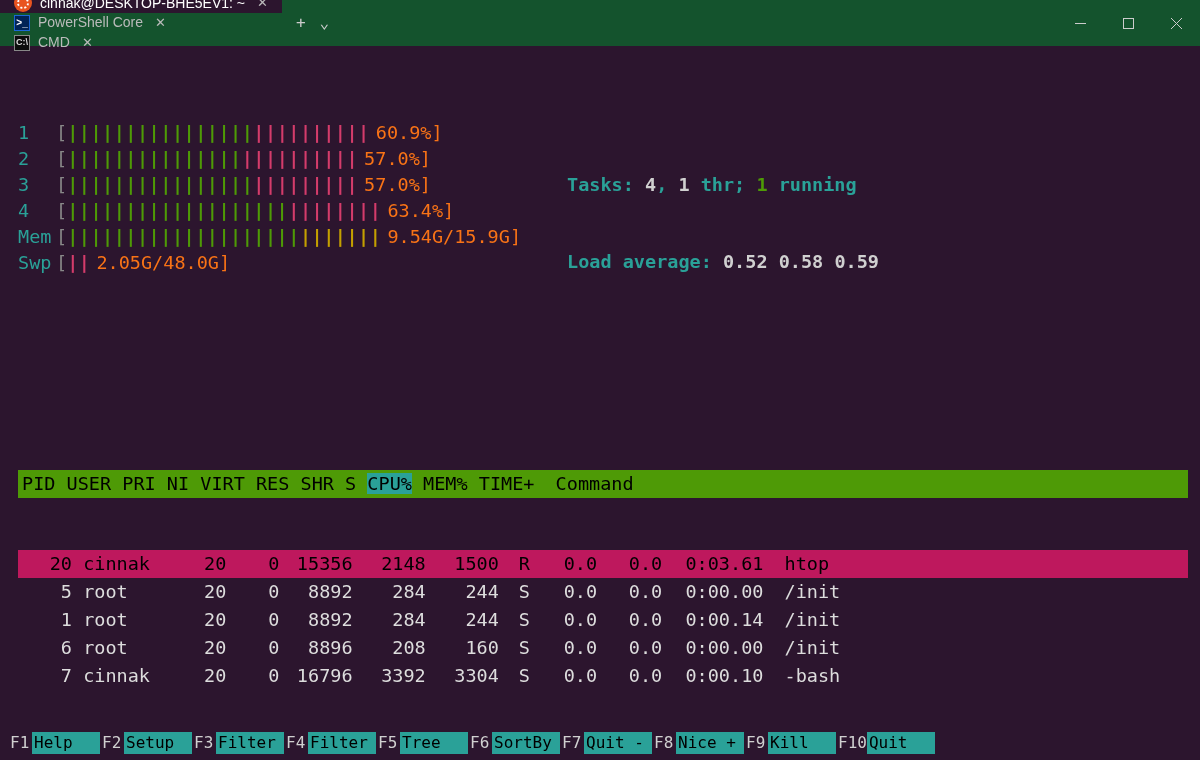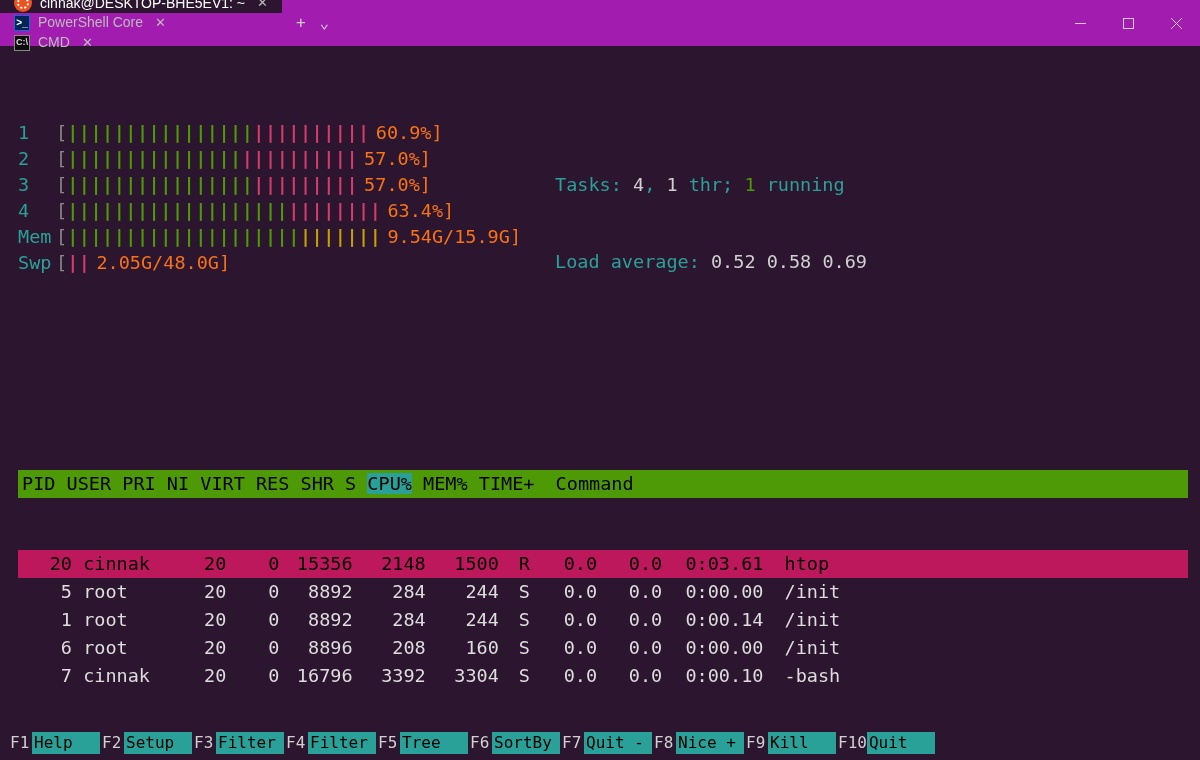--- a/index.html
+++ b/index.html
@@ -8,21 +8,21 @@
     height: 760px;
     background: #2c152e;
     font-family: 'Consolas', 'DejaVu Sans Mono', monospace;
     font-size: 18.5px;
     line-height: 1.4;
     overflow: hidden;
     position: relative;
   }
   .titlebar {
     height: 46px;
-    background: #a21caf;
+    background: #14532d;
     display: flex;
     align-items: center;
     color: #ccc;
     user-select: none;
   }
   .tab {
     display: flex;
     align-items: center;
     gap: 8px;
     padding: 0 14px;
@@ -68,21 +68,21 @@
   .meters-col { display:flex; flex-direction:column; }
   .meter-line { display:flex; align-items:baseline; height:26px; }
   .meter-label { color:#2aa198; width:38px; display:inline-block; }
   .meter-br { color:#888; }
   .bars { display:inline-block; letter-spacing:0.5px; font-weight:bold; }
   .bar.g { color:#4e9a06; }
   .bar.r { color:#d43c6b; }
   .bar.y { color:#c4a000; }
   .meter-val { color:#f97316; padding-left:6px; }
 
-  .side-col { color:#2aa198; margin-left:28px; }
+  .side-col { color:#2aa198; margin-left:40px;font-weight:bold; }
   .side-col .w { color:#d0d0d0; }
   .side-col .g { color:#4e9a06; }
 
   .proc-table { margin-top:14px; }
   .proc-header { background:#4e9a06; color:#000; padding:1px 0 1px 4px; font-weight:normal; width:1170px; }
   .proc-header .sort { background:#2aa198; }
   .proc-row { padding:1px 0 1px 4px; }
   .proc-row.sel { background:#be185d; color:#000; width:1170px; }
   .proc-row .col { display:inline-block; }
   .c-pid{width:50px;text-align:right;} .c-user{width:86px;} .c-pri{width:46px;text-align:right;}
@@ -142,21 +142,21 @@
         </svg>
     </div>
   </div>
 </div>
 
 <div class="terminal">
   <div class="terminal-flex">
     <div class="meters-col" id="meters-col"><div class="meter-line"><span class="meter-label">1</span><span class="meter-br">[</span><span class="bars"><span class="bar g">||||||||||||||||</span><span class="bar r">||||||||||</span></span>     <span class="meter-val">60.9%]</span></div><div class="meter-line"><span class="meter-label">2</span><span class="meter-br">[</span><span class="bars"><span class="bar g">|||||||||||||||</span><span class="bar r">||||||||||</span></span>      <span class="meter-val">57.0%]</span></div><div class="meter-line"><span class="meter-label">3</span><span class="meter-br">[</span><span class="bars"><span class="bar g">||||||||||||||||</span><span class="bar r">|||||||||</span></span>      <span class="meter-val">57.0%]</span></div><div class="meter-line"><span class="meter-label">4</span><span class="meter-br">[</span><span class="bars"><span class="bar g">|||||||||||||||||||</span><span class="bar r">||||||||</span></span>    <span class="meter-val">63.4%]</span></div><div class="meter-line"><span class="meter-label">Mem</span><span class="meter-br">[</span><span class="bars"><span class="bar g">||||||||||||||||||||</span><span class="bar y">|||||||</span></span><span class="meter-val">9.54G/15.9G]</span></div><div class="meter-line"><span class="meter-label">Swp</span><span class="meter-br">[</span><span class="bars"><span class="bar r">||</span></span>                          <span class="meter-val">2.05G/48.0G]</span></div></div>
     <div class="side-col">
       <div><span>Tasks: </span><span class="w">4</span><span>, </span><span class="w">1</span><span> thr; </span><span class="g">1</span><span> running</span></div>
-      <div><span>Load average: </span><span class="w">0.52</span> <span class="w">0.58</span> <span class="w">0.69</span></div>
+      <div><span>Load average: </span><span class="w">0.52</span> <span class="w">0.58</span> <span class="w">0.59</span></div>
     </div>
   </div>
 
   <div class="proc-table">
     <div class="proc-header"><span class="col c-pid">PID</span> <span class="col c-user">USER</span> <span class="col c-pri">PRI</span> <span class="col c-ni">NI</span> <span class="col c-virt">VIRT</span> <span class="col c-res">RES</span> <span class="col c-shr">SHR</span> <span class="col c-s">S</span> <span class="col c-cpu sort">CPU%</span> <span class="col c-mem">MEM%</span> <span class="col c-time">TIME+</span> <span class="col c-cmd">Command</span></div>
     <div id="proc-body"><div class="proc-row sel"><span class="col c-pid">20</span> <span class="col c-user">cinnak</span> <span class="col c-pri">20</span> <span class="col c-ni">0</span> <span class="col c-virt">15356</span> <span class="col c-res">2148</span> <span class="col c-shr">1500</span> <span class="col c-s">R</span> <span class="col c-cpu">0.0</span> <span class="col c-mem">0.0</span> <span class="col c-time">0:03.61</span> <span class="col c-cmd">htop</span></div><div class="proc-row"><span class="col c-pid">5</span> <span class="col c-user">root</span> <span class="col c-pri">20</span> <span class="col c-ni">0</span> <span class="col c-virt">8892</span> <span class="col c-res">284</span> <span class="col c-shr">244</span> <span class="col c-s">S</span> <span class="col c-cpu">0.0</span> <span class="col c-mem">0.0</span> <span class="col c-time">0:00.00</span> <span class="col c-cmd">/init</span></div><div class="proc-row"><span class="col c-pid">1</span> <span class="col c-user">root</span> <span class="col c-pri">20</span> <span class="col c-ni">0</span> <span class="col c-virt">8892</span> <span class="col c-res">284</span> <span class="col c-shr">244</span> <span class="col c-s">S</span> <span class="col c-cpu">0.0</span> <span class="col c-mem">0.0</span> <span class="col c-time">0:00.14</span> <span class="col c-cmd">/init</span></div><div class="proc-row"><span class="col c-pid">6</span> <span class="col c-user">root</span> <span class="col c-pri">20</span> <span class="col c-ni">0</span> <span class="col c-virt">8896</span> <span class="col c-res">208</span> <span class="col c-shr">160</span> <span class="col c-s">S</span> <span class="col c-cpu">0.0</span> <span class="col c-mem">0.0</span> <span class="col c-time">0:00.00</span> <span class="col c-cmd">/init</span></div><div class="proc-row"><span class="col c-pid">7</span> <span class="col c-user">cinnak</span> <span class="col c-pri">20</span> <span class="col c-ni">0</span> <span class="col c-virt">16796</span> <span class="col c-res">3392</span> <span class="col c-shr">3304</span> <span class="col c-s">S</span> <span class="col c-cpu">0.0</span> <span class="col c-mem">0.0</span> <span class="col c-time">0:00.10</span> <span class="col c-cmd">-bash</span></div></div>
   </div>
 </div>
 
 <div class="footer" id="footer">

